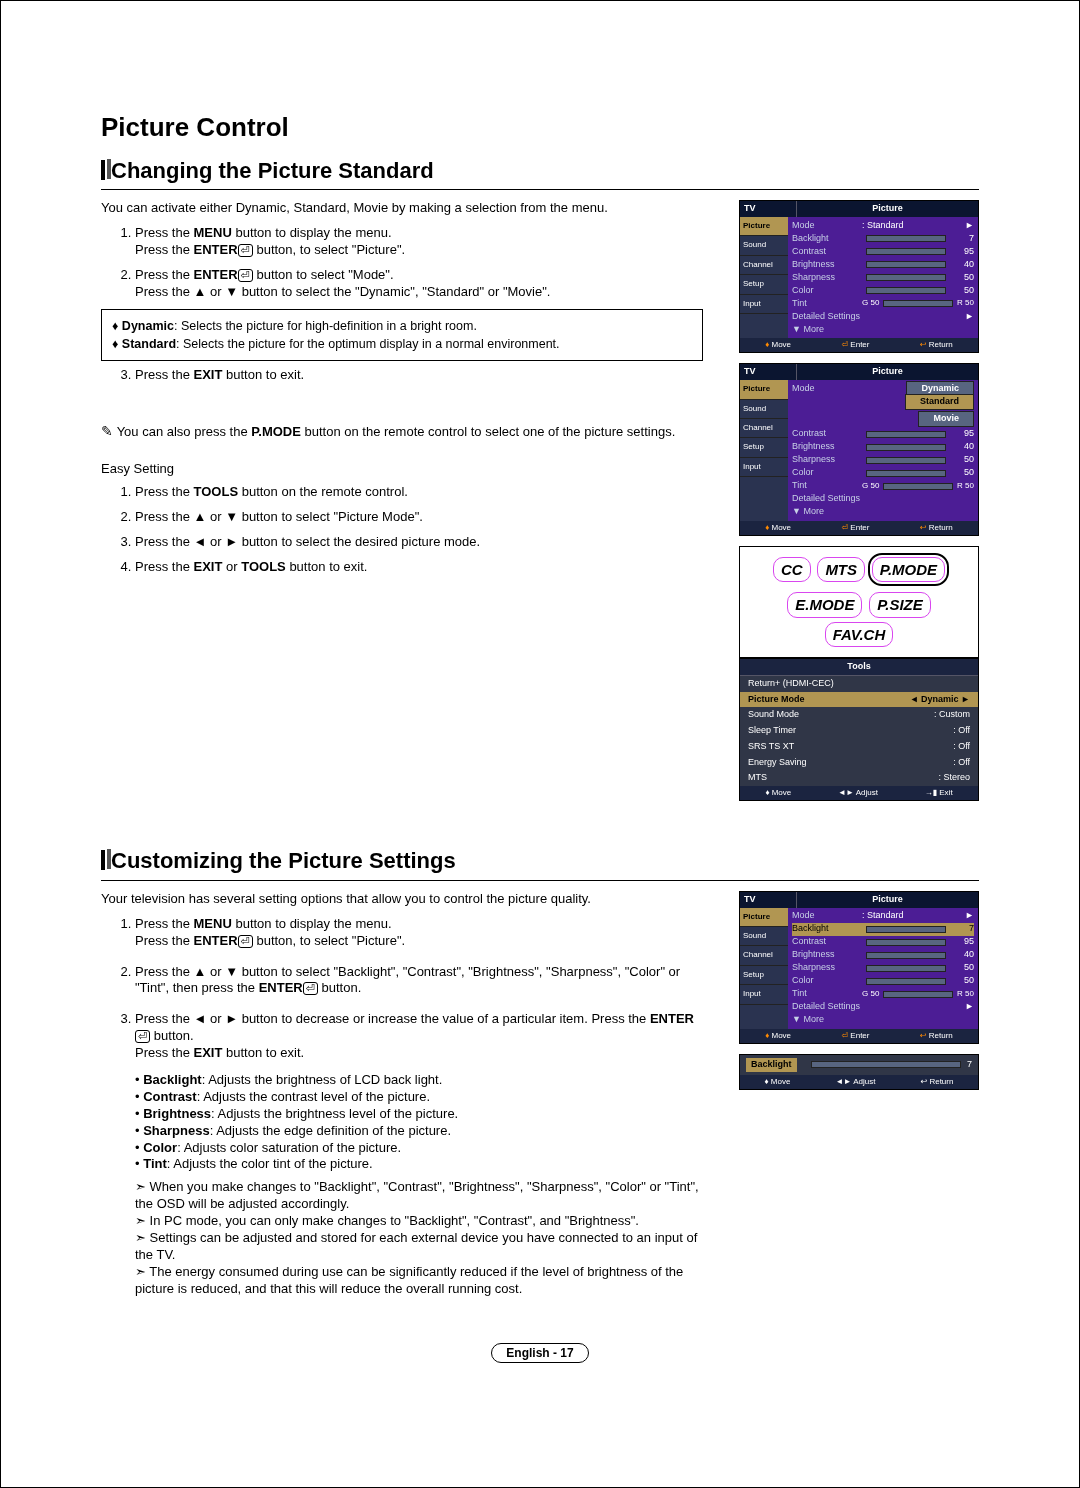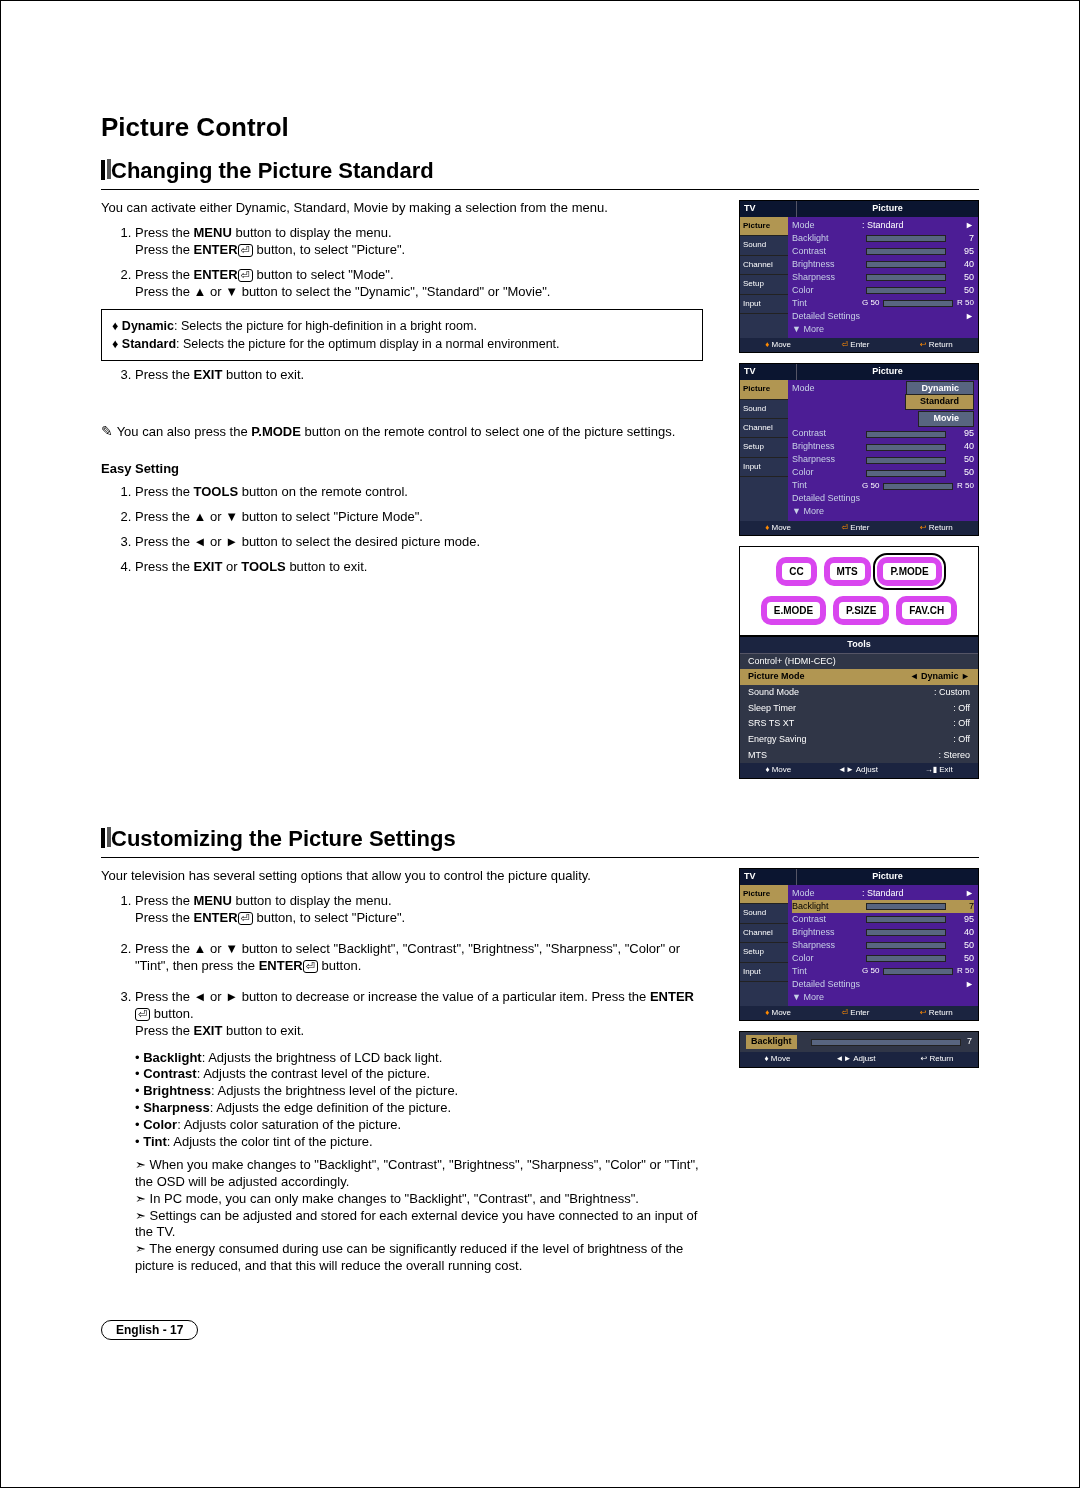--- a/index.html
+++ b/index.html
@@ -54,30 +54,30 @@
     border:1px solid #000;
     padding:6px 10px;
     margin:6px 0;
     font-size:12.5px;
   }
   .box .row{margin:2px 0;}
   .diamond::before{content:"♦ ";}
   .note-icon::before{content:"✎ ";font-size:14px;}
   .arrow::before{content:"➣ ";}
   .dotb::before{content:"• ";}
-  .subhead {font-weight:bold;margin-top:20px;margin-bottom:6px;}
+  .subhead {font-weight:normal;margin-top:20px;margin-bottom:6px;}
   .footer-pg {
-    text-align:left;
+    text-align:center;
     font-size:12px;
     font-weight:bold;
     margin-top:40px;
   }
   .oval {
-    display:inline-block;border:6px solid #d946ef;border-radius:10px;
-    padding:2px 7px;font-size:10px;font-weight:bold;margin:2px;
+    display:inline-block;border:1px solid #d946ef;border-radius:10px;
+    padding:2px 7px;font-size:15px;font-weight:bold;margin:2px;font-style:italic;
   }
   .remote {border:1px solid #000;padding:8px;text-align:center;font-size:10px;background:#fff;}
   .osd {
     font-family: Arial, sans-serif;
     font-size:9px;color:#fff;
     border:1px solid #000;background:#4c1d95;
     margin-bottom:10px;
   }
   .osd .hdr{display:flex;background:#0b1530;font-weight:bold;}
   .osd .hdr .l{width:48px;padding:2px 4px;border-right:1px solid #556;}
@@ -293,21 +293,21 @@
         <div style="margin-top:6px;">
           <span class="oval">E.MODE</span>
           <span class="oval">P.SIZE</span>
           <span class="oval">FAV.CH</span>
         </div>
       </div>
 
       <div class="tools-osd">
         <div class="thdr">Tools</div>
         <div class="trow">
-            <span>Control+ (HDMI-CEC)</span>
+            <span>Return+ (HDMI-CEC)</span>
             <span></span>
           </div>
         <div class="trow sel">
             <span>Picture Mode</span>
             <span>◄   Dynamic   ►</span>
           </div>
         <div class="trow">
             <span>Sound Mode</span>
             <span>: <span>Custom</span></span>
           </div>

